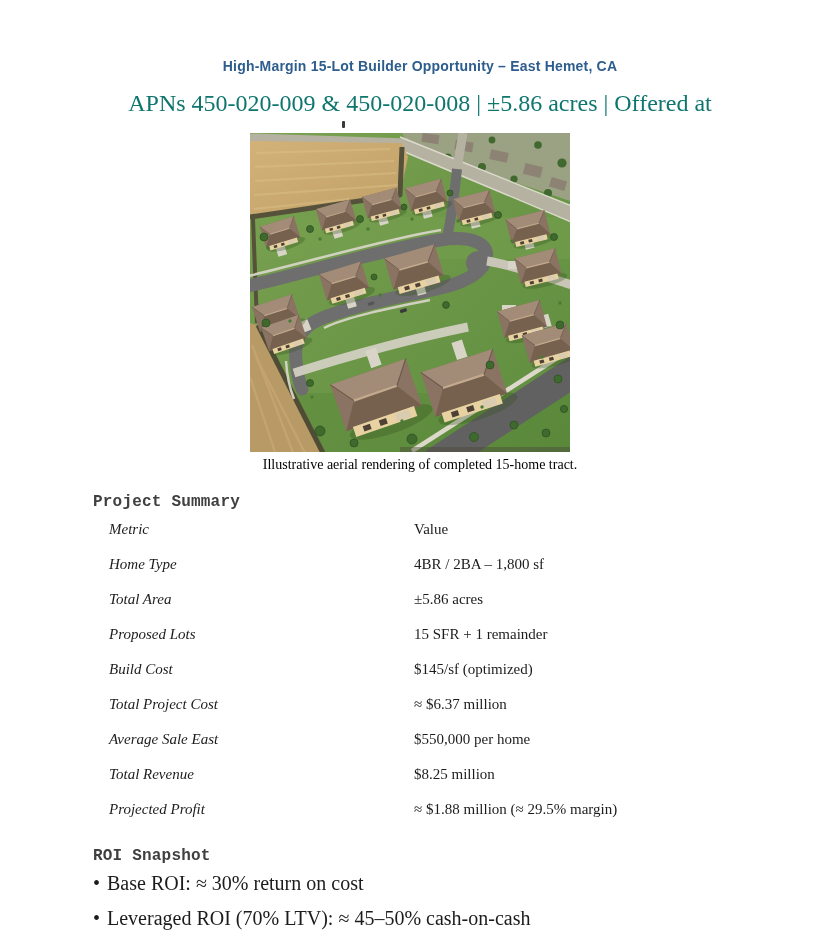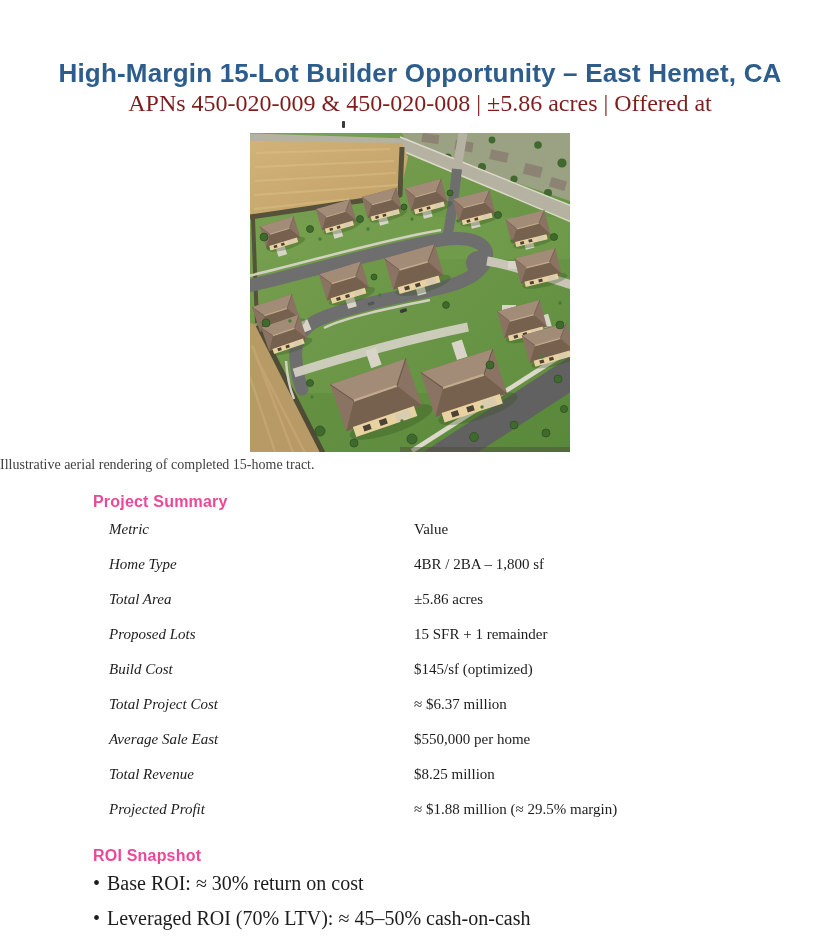--- a/index.html
+++ b/index.html
@@ -3,40 +3,40 @@
 <meta charset="utf-8">
 <style>
   html,body { margin:0; padding:0; background:#ffffff; }
   .page {
     position:relative; width:840px; height:936px; background:#ffffff;
     font-family:"Liberation Serif","DejaVu Serif",serif; color:#1c1c1c; overflow:hidden;
   }
   .doc-title {
     position:absolute; top:58px; left:0; width:840px; text-align:center;
     font-family:"Liberation Sans","DejaVu Sans",sans-serif; font-weight:700;
-    font-size:26px; color:#2d5d8d; letter-spacing:0.2px; margin:0;
+    font-size:14px; color:#2d5d8d; letter-spacing:0.2px; margin:0;
   }
   .doc-subtitle {
     position:absolute; top:90px; left:0; width:840px; text-align:center;
-    font-size:24px; font-weight:400; color:#7f1d1d; margin:0;
+    font-size:24px; font-weight:400; color:#0f766e; margin:0;
   }
   .clip-fragment {
     position:absolute; left:342px; top:121px; width:3px; height:7px;
     background:#3a3a3a; border-radius:1px;
   }
   .figure { position:absolute; left:250px; top:133px; width:320px; height:319px; }
   .figure svg { display:block; }
   .caption {
-    position:absolute; top:457px; left:0; width:840px; text-align:left;
-    font-size:14px; color:#404040;
+    position:absolute; top:457px; left:0; width:840px; text-align:center;
+    font-size:14px; color:#000000;
   }
   .section-heading {
     position:absolute; left:93px; margin:0;
-    font-family:Liberation Sans, sans-serif; font-weight:700;
-    font-size:16px; color:#ec4899; letter-spacing:0.2px;
+    font-family:Liberation Mono, monospace; font-weight:700;
+    font-size:16px; color:#404040; letter-spacing:0.2px;
   }
   #ps-heading { top:493px; }
   #roi-heading { top:847px; }
   .summary-table { position:absolute; left:93px; top:513px; width:620px; font-size:15px; }
   .t-row { position:relative; height:35px; }
   .t-cell { position:absolute; top:8px; white-space:nowrap; }
   .t-cell.metric { left:16px;font-style:italic; }
   .t-cell.value { left:321px; }
   .roi-list { position:absolute; left:93px; top:866px; width:620px; font-size:20px;
     list-style:none; margin:0; padding:0; }

